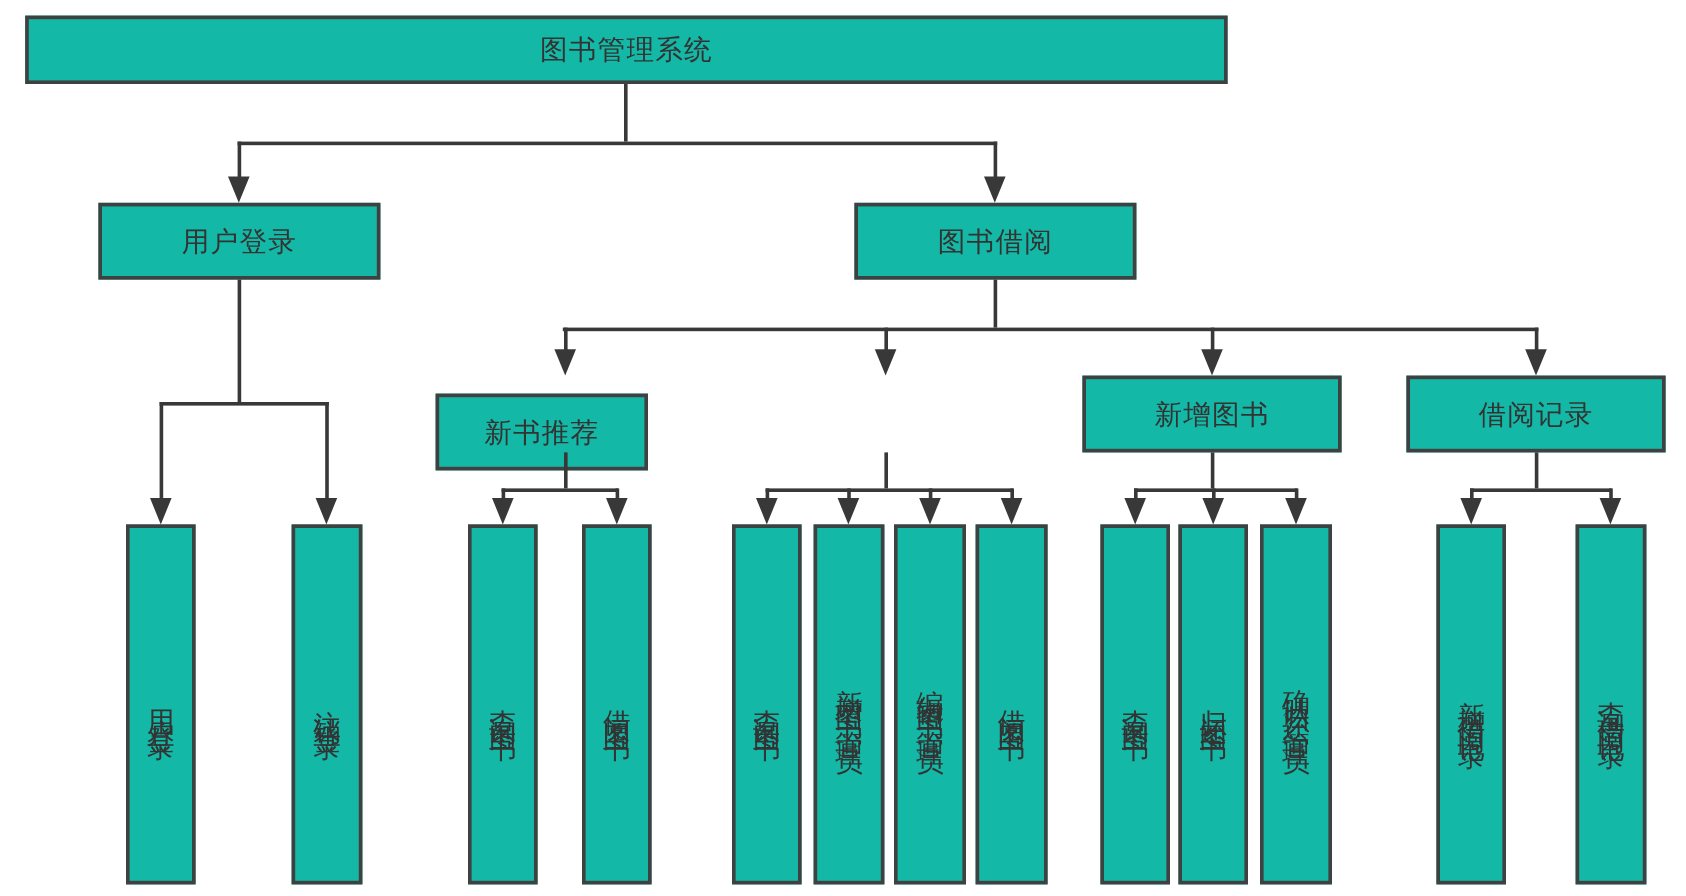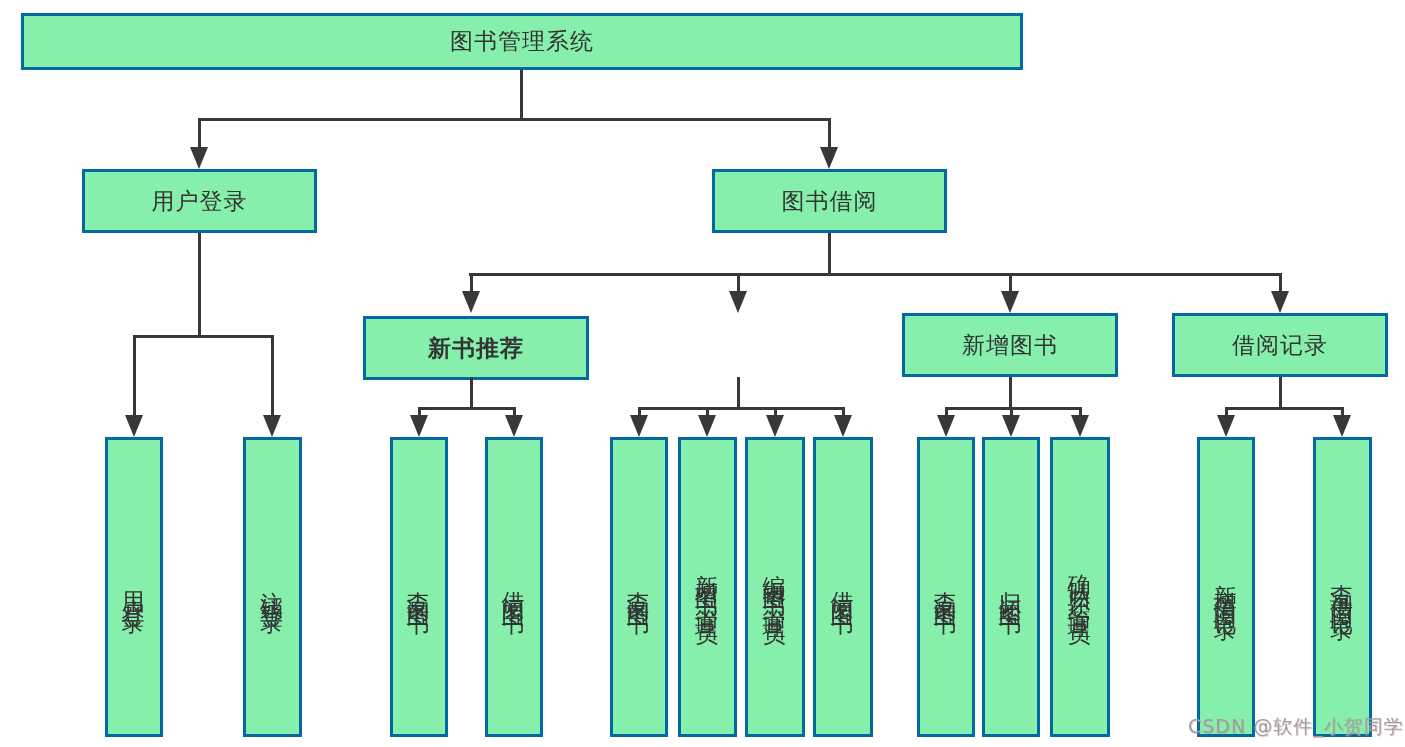--- a/index.html
+++ b/index.html
@@ -1,21 +1,21 @@
 <!DOCTYPE html>
 <html><head>
 <meta charset="utf-8">
 <style>
   html,body{margin:0;padding:0;background:#ffffff;}
   body{font-family:"DejaVu Sans","Liberation Sans",sans-serif;}
   #stage{position:relative;width:1405px;height:747px;background:#ffffff;overflow:hidden;}
 
   .box{
-    position:absolute;box-sizing:border-box;background:#86efac;
-    border:3px solid #0369a1;color:#333333;
+    position:absolute;box-sizing:border-box;background:#14b8a6;
+    border:3px solid #404040;color:#333333;
     display:flex;align-items:center;justify-content:center;
     font-size:23px;letter-spacing:1px;white-space:nowrap;
   }
   .vbox{
     writing-mode:vertical-rl;text-orientation:mixed;
     font-size:23px;letter-spacing:7px;white-space:normal;
   }
   .hline,.vline{position:absolute;background:#383838;}
   .hline{height:3px;}
   .vline{width:3px;}
@@ -33,21 +33,21 @@
 </head>
 <body>
 
 <div id="stage">
 
   <div class="box" style="left:21px;top:13px;width:1002px;height:57px;">图书管理系统</div>
 
   <div class="box" style="left:82px;top:169px;width:235px;height:64px;">用户登录</div>
   <div class="box" style="left:712px;top:169px;width:235px;height:64px;">图书借阅</div>
 
-  <div class="box" style="left:363px;top:316px;width:226px;height:64px;font-weight:bold;">新书推荐</div>
+  <div class="box" style="left:363px;top:328px;width:177px;height:64px;">新书推荐</div>
   <div class="box" style="left:902px;top:313px;width:216px;height:64px;">新增图书</div>
   <div class="box" style="left:1172px;top:313px;width:216px;height:64px;">借阅记录</div>
 
   <div class="box vbox" style="left:105px;top:437px;width:58px;height:300px;">用户登录</div>
   <div class="box vbox" style="left:243px;top:437px;width:59px;height:300px;">注销登录</div>
 
   <div class="box vbox" style="left:390px;top:437px;width:58px;height:300px;">查询图书</div>
   <div class="box vbox" style="left:485px;top:437px;width:58px;height:300px;">借阅图书</div>
 
   <div class="box vbox" style="left:610px;top:437px;width:58px;height:300px;">查询图书</div>
@@ -114,15 +114,14 @@
   <div class="vline" style="left:1079px;top:407px;height:10px;"></div>
   <div class="arr" style="left:1071px;top:415px;"></div>
 
   <div class="vline" style="left:1279px;top:377px;height:30px;"></div>
   <div class="hline" style="left:1225px;top:407px;width:118px;"></div>
   <div class="vline" style="left:1225px;top:407px;height:10px;"></div>
   <div class="arr" style="left:1217px;top:415px;"></div>
   <div class="vline" style="left:1341px;top:407px;height:10px;"></div>
   <div class="arr" style="left:1333px;top:415px;"></div>
 
-  <div class="watermark">CSDN @软件_小贺同学</div>
 
 </div>
 
 </body></html>

